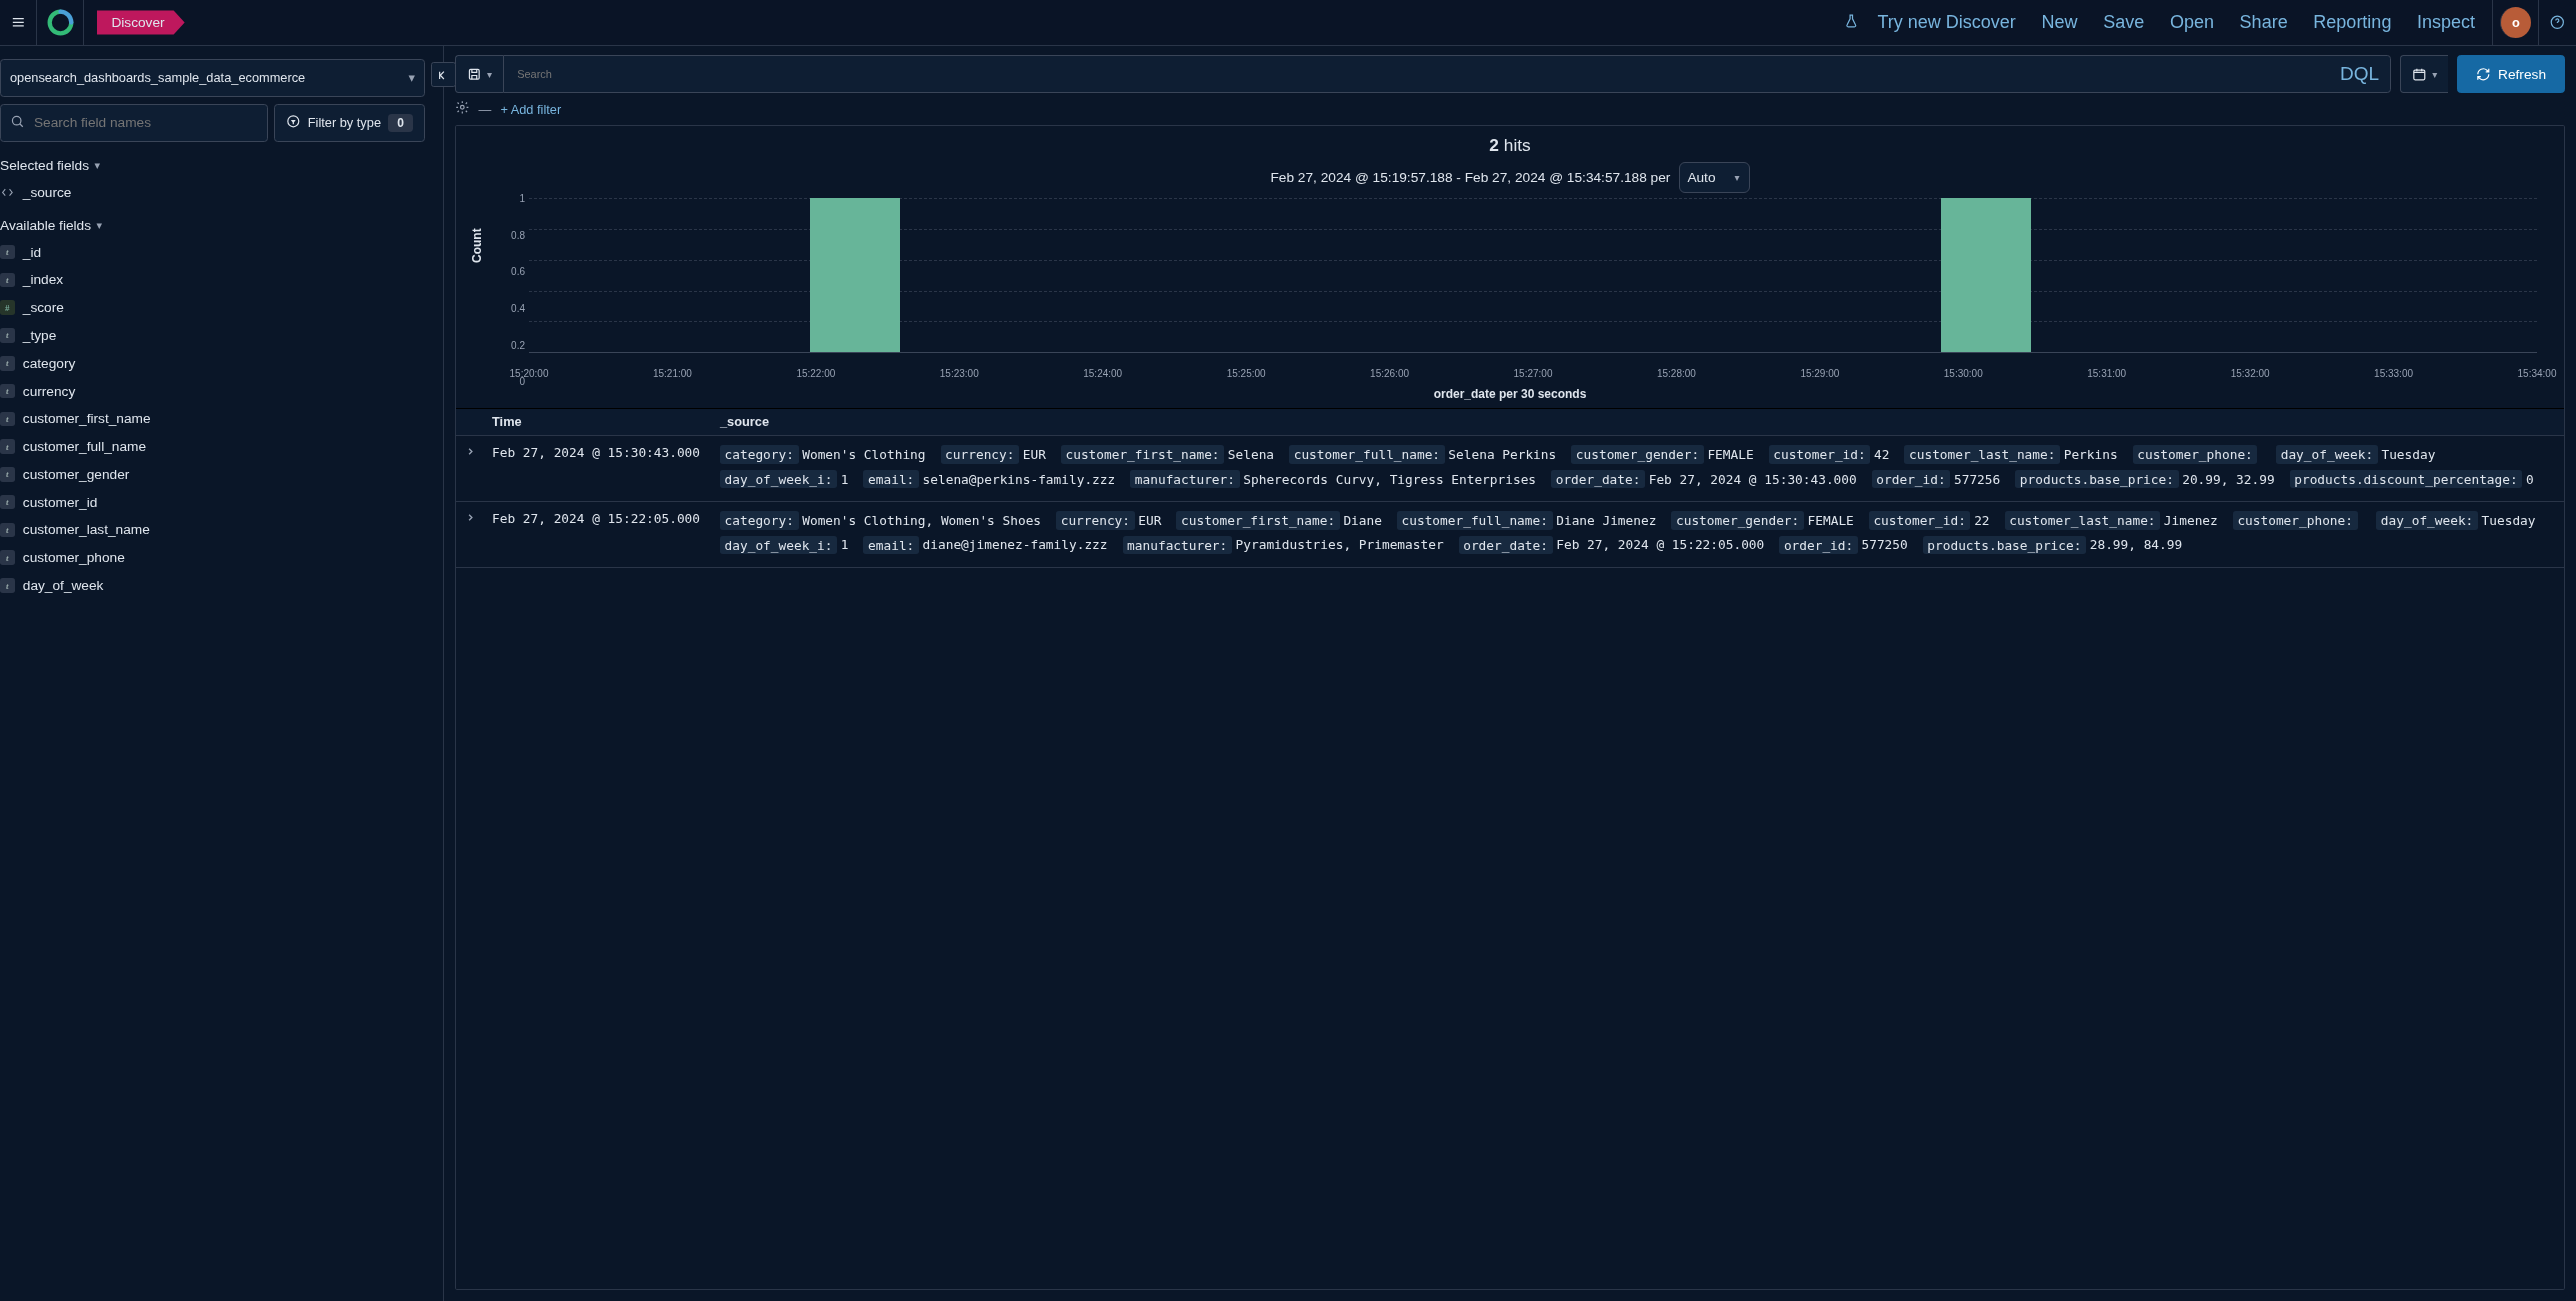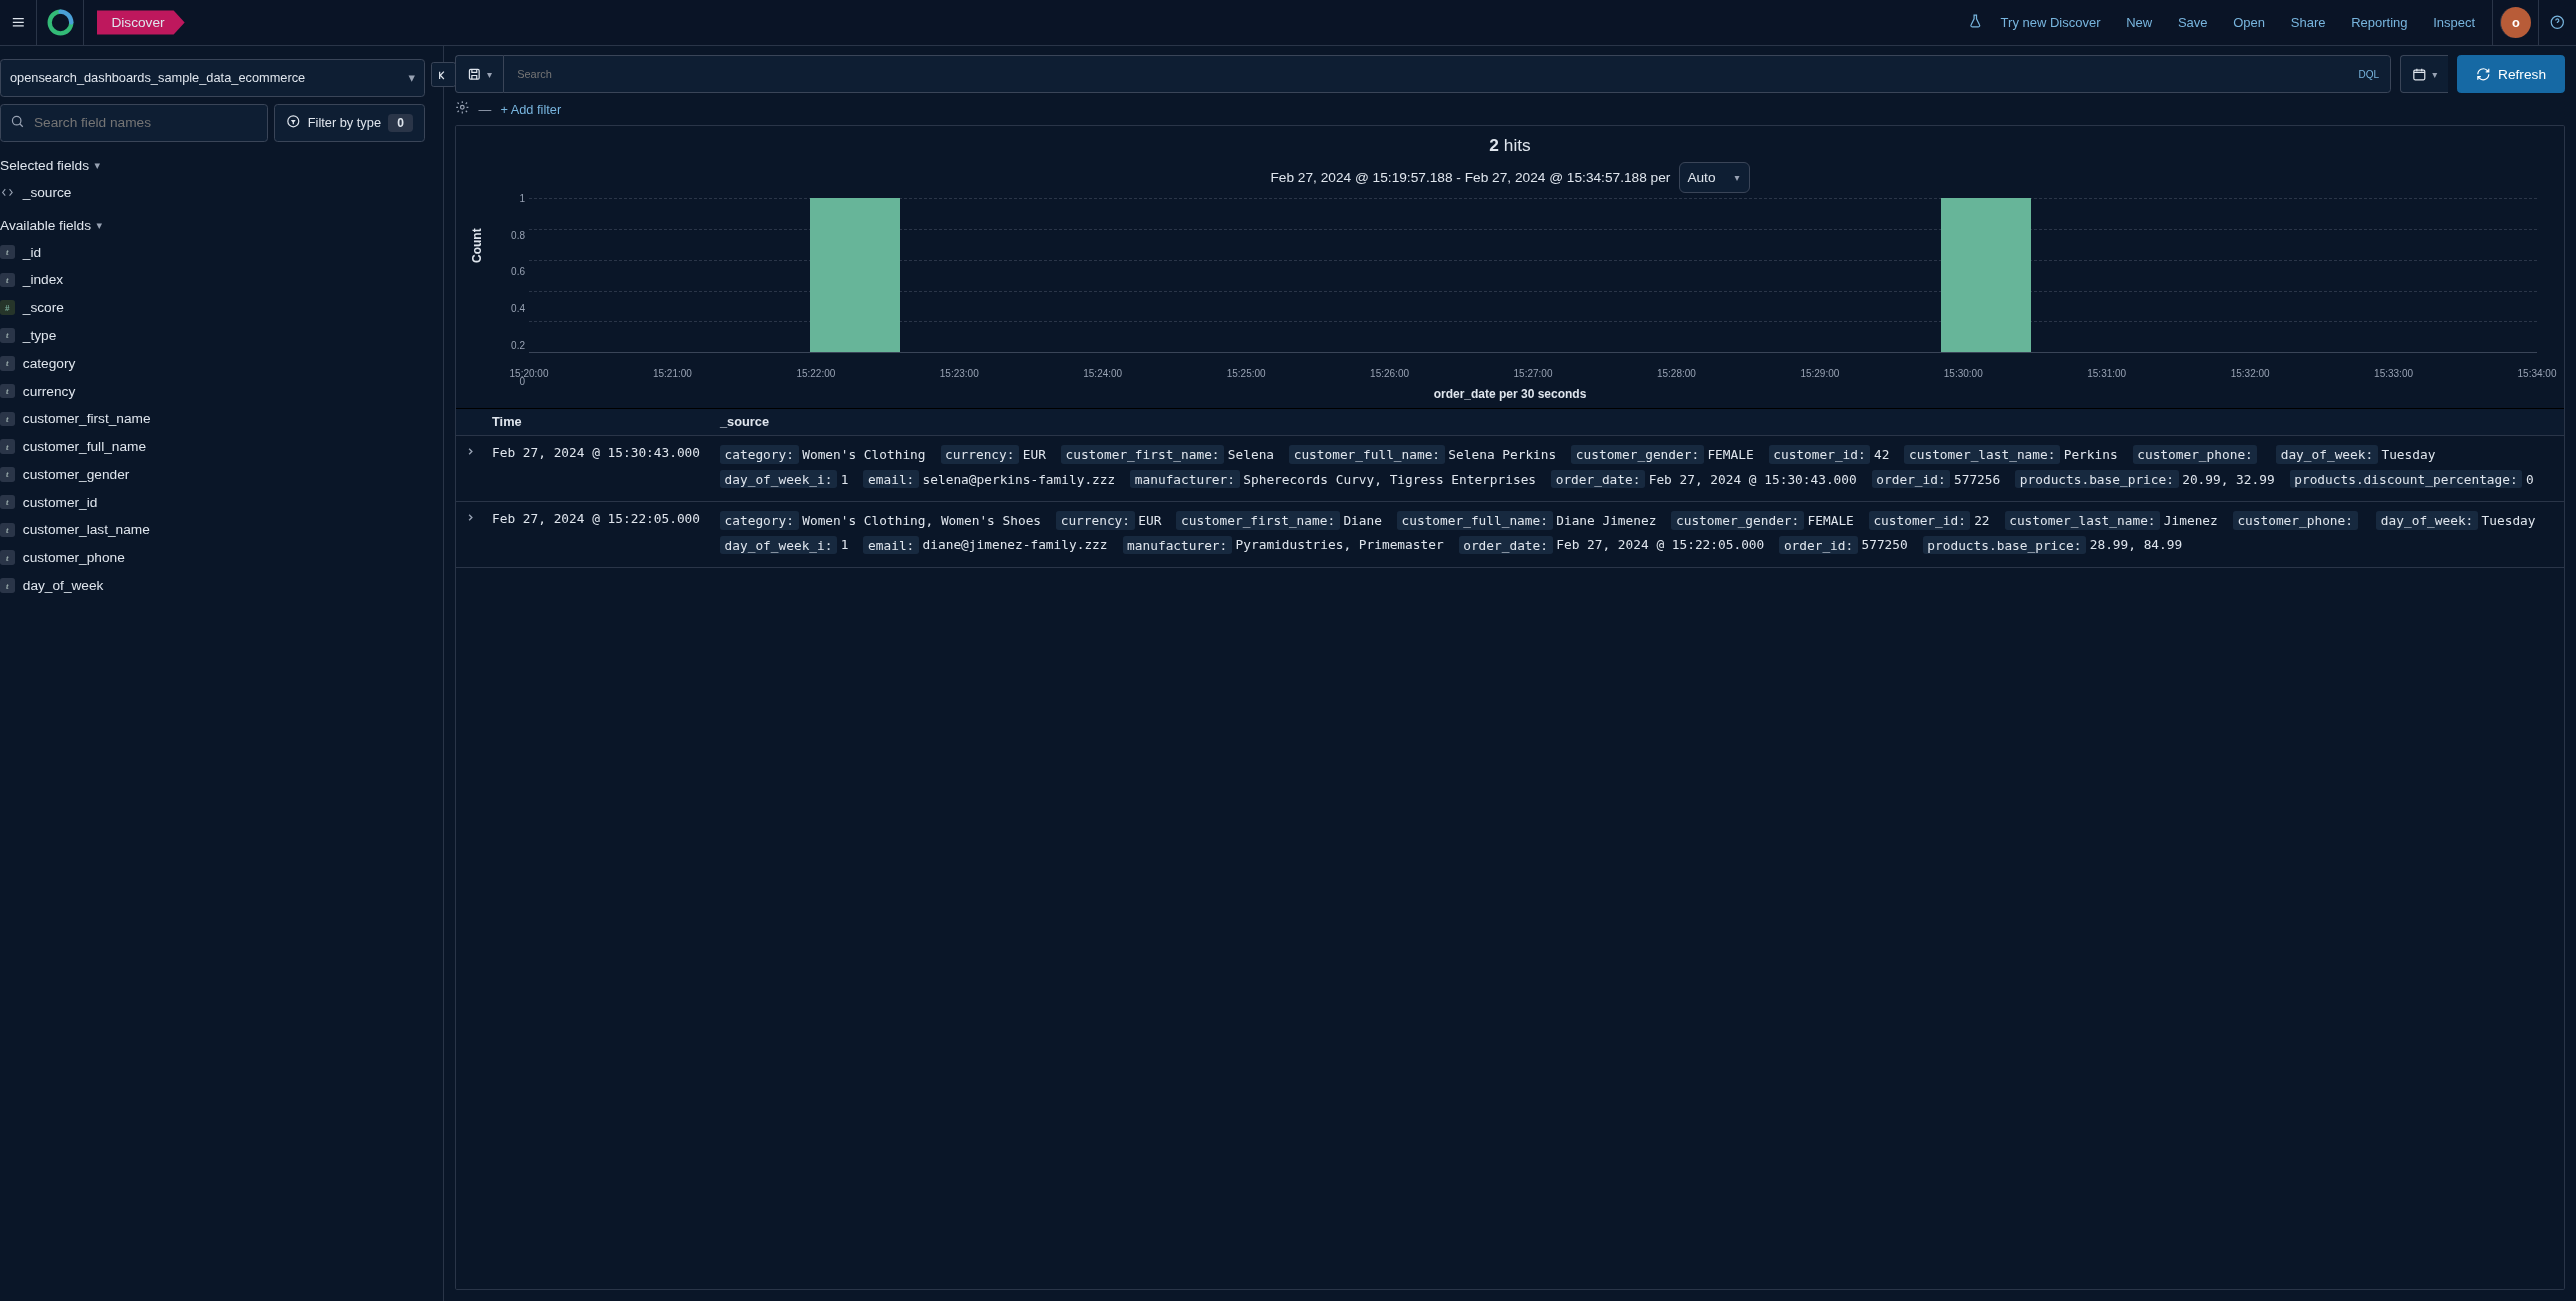--- a/index.html
+++ b/index.html
@@ -24,21 +24,21 @@
   a { color:var(--text-link); text-decoration:none; }
 
   
   .topbar { height:46px; display:flex; align-items:center; border-bottom:0.9px solid var(--border); background:var(--bg-topbar); }
   .topbar .hamburger { width:37px; display:flex; align-items:center; justify-content:center; border-right:0.9px solid var(--border); height:100%; }
   .topbar .logo { width:47px; display:flex; align-items:center; justify-content:center; border-right:0.9px solid var(--border); height:100%; }
   .logo-svg { width:27px; height:27px; }
   .breadcrumb-chip { margin-left:12.8px; background:#be185d; clip-path: polygon(0 0, calc(100% - 11px) 0, 100% 50%, calc(100% - 11px) 100%, 0 100%); padding:4.6px 20px 4.6px 14.6px; font-size:13.7px; }
   .topbar .spacer { flex:1; }
   .topbar .menu { display:flex; align-items:center; gap:3.7px; padding-right:5.5px; }
-  .topbar .menu a, .topbar .menu .mitem { padding:5.5px 11px; color:var(--text-link); font-size:13px; }
+  .topbar .menu a, .topbar .menu .mitem { padding:5.5px 11px; color:var(--text-link); font-size:18px; }
   .topbar .flask { color:var(--text-link); font-size:13.7px; padding:0 3.7px 0 9px; }
   .topbar .avatar { width:31px; height:31px; border-radius:50%; background:#b85c38; color:#fff; display:flex; align-items:center; justify-content:center; margin:0 7.3px; font-size:12.8px; font-weight:600; border-left:0.9px solid var(--border); }
   .topbar .right-divider { width:0.9px; height:100%; background:var(--border); }
   .topbar .help { width:37px; display:flex; align-items:center; justify-content:center; height:100%; color:var(--text-link); }
 
   
   .main { display:flex; height:calc(100% - 46px); }
   .sidebar { width:444px; min-width:444px; border-right:0.9px solid var(--border); padding:9px 9px 9px 0; position:relative; }
   .sidebar-inner { padding:0 0 0 0; height:100%; overflow-y:auto; }
   .collapse-handle { position:absolute; right:-12.8px; top:16.4px; width:25px; height:25px; border:0.9px solid var(--border-light); background:var(--bg-input); border-radius:2.7px; display:flex; align-items:center; justify-content:center; z-index:10; }
@@ -63,21 +63,21 @@
   .field-icon.t { background:#2a3548; color:#9aa; font-style:italic; font-family:serif; }
   .field-icon.num { background:#26352a; color:#7a9; font-family:serif; }
 
   
   .content { flex:1; display:flex; flex-direction:column; overflow:hidden; }
   .query-row { display:flex; gap:9px; padding:9px 11px 5.5px 11px; align-items:center; }
   .query-group { display:flex; flex:1; }
   .calendar-btn { border:0.9px solid var(--border-light); border-radius:3.7px 0 0 3.7px; height:38px; display:flex; align-items:center; padding:0 11px; background:var(--bg-input); gap:5.5px; border-right:none; }
   .search-main { flex:1; border:0.9px solid var(--border-light); border-radius:0 3.7px 3.7px 0; height:38px; display:flex; align-items:center; padding:0 11px; background:var(--bg-input); justify-content:space-between; }
   .search-main input { flex:1; background:transparent; border:none; outline:none; color:var(--text-main); font-size:11px; }
-  .dql { color:var(--text-link); font-size:10px; padding-left:9px; }
+  .dql { color:var(--text-link); font-size:19px; padding-left:9px; }
 
   .date-group { display:flex; }
   .date-btn { border:0.9px solid var(--border-light); border-radius:3.7px 0 0 3.7px; height:38px; display:flex; align-items:center; padding:0 11px; background:var(--bg-input); gap:5.5px; border-right:none; }
   .date-range { border:0.9px solid var(--border-light); border-radius:0 3.7px 3.7px 0; height:38px; display:flex; align-items:center; padding:0 12.8px; background:var(--bg-input); justify-content:space-between; width:420px; }
   .show-dates { color:var(--text-link); font-size:13.7px; }
 
   .refresh-btn { height:38px; border-radius:3.7px; background:var(--btn-blue); color:#fff; display:flex; align-items:center; padding:0 18px; gap:7.3px; font-size:13.7px; border:0.9px solid var(--btn-blue); }
 
   .filter-row { display:flex; align-items:center; gap:9px; padding:1.8px 11px 7.3px 11px; font-size:12.8px; }
   .filter-row .gear { color:var(--text-dim); }

